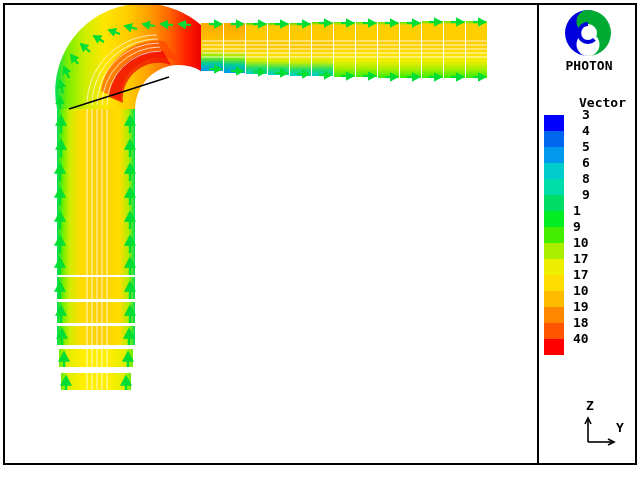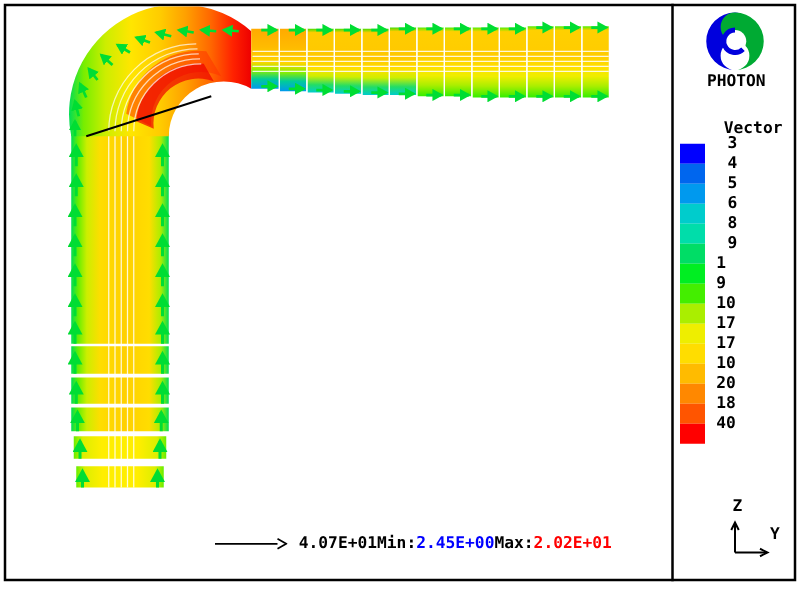--- a/index.html
+++ b/index.html
@@ -272,37 +272,20 @@
           <line x1="380" y1="72" x2="392" y2="72"></line>
             <line x1="402" y1="72" x2="414" y2="72"></line>
           <line x1="424" y1="72" x2="436" y2="72"></line>
             <line x1="446" y1="72" x2="458" y2="72"></line>
           <line x1="468" y1="72" x2="480" y2="72"></line>
         </g>
       </g>
     </svg>
   </div>
 
-  <div id="scalebar">
-    <div class="arrowwrap">
-      <svg width="58" height="14" viewBox="0 0 58 14">
-        <line x1="0" y1="7" x2="50" y2="7" stroke="#000" stroke-width="1.4"></line>
-        <path d="M50,3 L57,7 L50,11" fill="none" stroke="#000" stroke-width="1.4"></path>
-      </svg>
-    </div>
-    <span class="lbl">4.07E+01</span>
-    <span class="sp">   </span>
-    <span class="minlbl">Min:</span>
-    <span class="sp"> </span>
-    <span class="minval">2.45E+00</span>
-    <span class="sp"> </span>
-    <span class="maxlbl">Max:</span>
-    <span class="sp"> </span>
-    <span class="maxval">2.02E+01</span>
-  </div>
 
   <div id="logobox">
     <div id="logoglyph">
       <svg width="50" height="50" viewBox="0 0 50 50">
         <path d="M25,2 A23,23 0 0 0 25,48 A11.5,11.5 0 0 1 25,25 A11.5,11.5 0 0 0 25,2 Z" fill="#0000dd"></path>
         <path d="M25,2 A23,23 0 0 1 25,48 A11.5,11.5 0 0 0 25,25 A11.5,11.5 0 0 1 25,2 Z" fill="#00aa33"></path>
         <circle cx="25" cy="25" r="9" fill="#ffffff"></circle>
         <path d="M25,16 A9,9 0 1 0 31.4,31.4" fill="none" stroke="#0000dd" stroke-width="4"></path>
       </svg>
     </div>
@@ -334,21 +317,21 @@
         <div class="tick">5</div>
         <div class="tick">6</div>
         <div class="tick">8</div>
         <div class="tick">9</div>
         <div class="tick w2">1</div>
         <div class="tick w2">9</div>
         <div class="tick w2">10</div>
         <div class="tick w2">17</div>
         <div class="tick w2">17</div>
         <div class="tick w2">10</div>
-        <div class="tick w2">20</div>
+        <div class="tick w2">19</div>
         <div class="tick w2">18</div>
         <div class="tick w2">40</div>
       </div>
   </div>
 
   <div id="triad">
     <span class="zlab">Z</span>
     <span class="ylab">Y</span>
     <svg width="56" height="36" viewBox="0 0 56 36">
       <line x1="10" y1="30" x2="10" y2="8" stroke="#000" stroke-width="1.6"></line>

